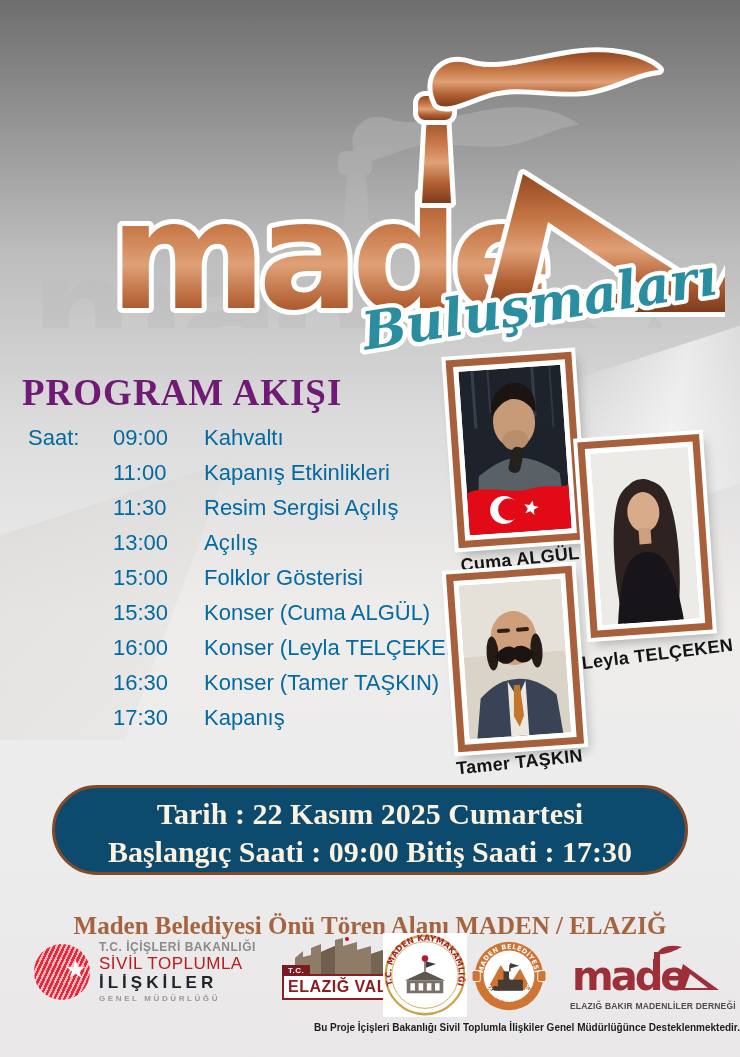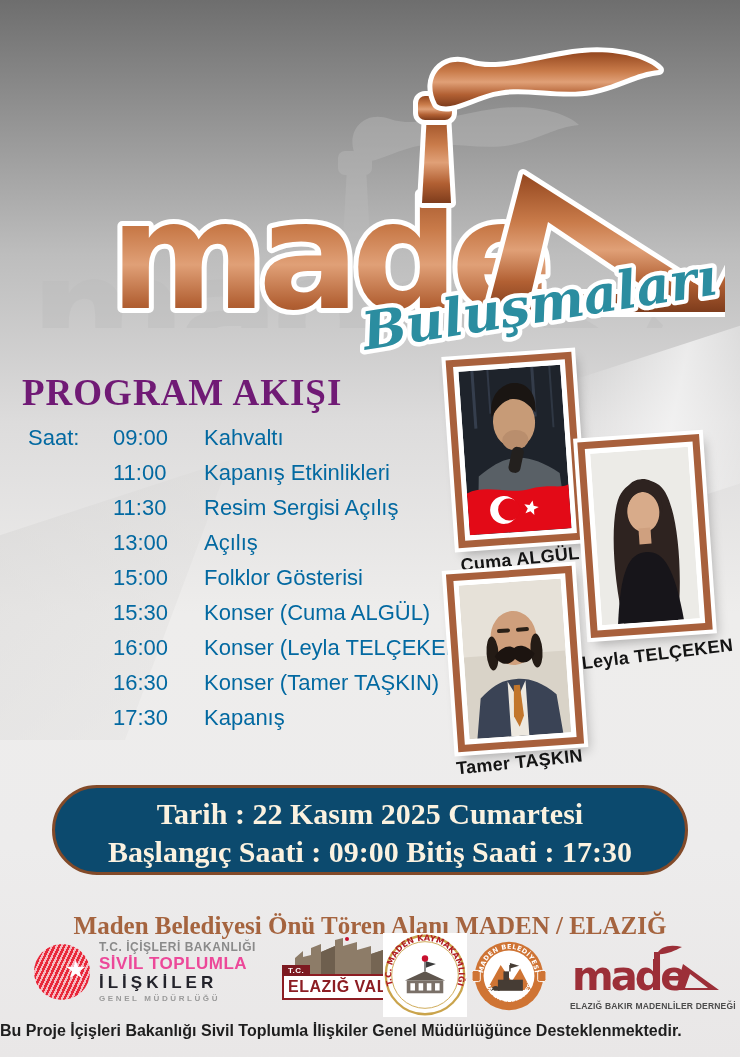--- a/index.html
+++ b/index.html
@@ -63,21 +63,21 @@
 
   .sp { position:absolute; }
   .sp-stk { left:34px; top:940px; display:flex; align-items:center; gap:9px; }
   .stk-circle {
     position:relative; width:56px; height:56px; border-radius:50%;
     background:repeating-linear-gradient(115deg,#e8283a 0 2.5px,#f6b9c0 2.5px 4.5px);
     flex:0 0 auto;
   }
   .stk-star { position:absolute; right:3px; top:11px; color:#ffffff; font-size:25px; }
   .stk-ministry { font-size:12px; font-weight:bold; color:#8a8a8a; letter-spacing:.5px; }
-  .stk-line1 { font-size:17px; font-weight:bold; color:#ec4899; letter-spacing:.5px; line-height:19px; }
+  .stk-line1 { font-size:17px; font-weight:normal; color:#b91c1c; letter-spacing:.5px; line-height:19px; }
   .stk-line2 { font-size:17px; font-weight:bold; color:#23232b; letter-spacing:4px; line-height:19px; }
   .stk-line3 { font-size:8px; font-weight:bold; color:#9a9a9a; letter-spacing:2.6px; margin-top:2px; }
 
   .sp-valilik { left:238px; top:936px; width:134px; text-align:center;padding-left:44px; }
   .val-band {
     position:relative; border:2px solid #8c1d23; background:#fff;
     padding:2px 4px; color:#8c1d23; font-weight:bold; font-size:16px;
     letter-spacing:.5px; white-space:nowrap;
   }
   .val-tc {
@@ -88,22 +88,22 @@
   .sp-kaymakam { left:383px; top:933px; }
   .sp-belediye { left:472px; top:937px; }
 
   .sp-dernek { left:570px; top:944px; width:164px; }
   .dernek-name {
     font-size:8.5px; font-weight:bold; color:#4c4c4c; letter-spacing:.2px;
     white-space:nowrap; margin-top:1px;
   }
 
   .disclaimer {
-    position:absolute; left:0; top:1022px; width:740px; text-align:left;
-    font-weight:bold; font-size:16px; color:#1e1e1e;
+    position:absolute; left:0; top:1022px; width:740px; text-align:right;
+    font-weight:bold; font-size:10px; color:#1e1e1e;
   }
 </style>
 </head>
 <body>
 
 <div class="poster">
 
   <div class="bg"></div>
   <div class="bg-poly1"></div>
   <div class="bg-streak"></div>

